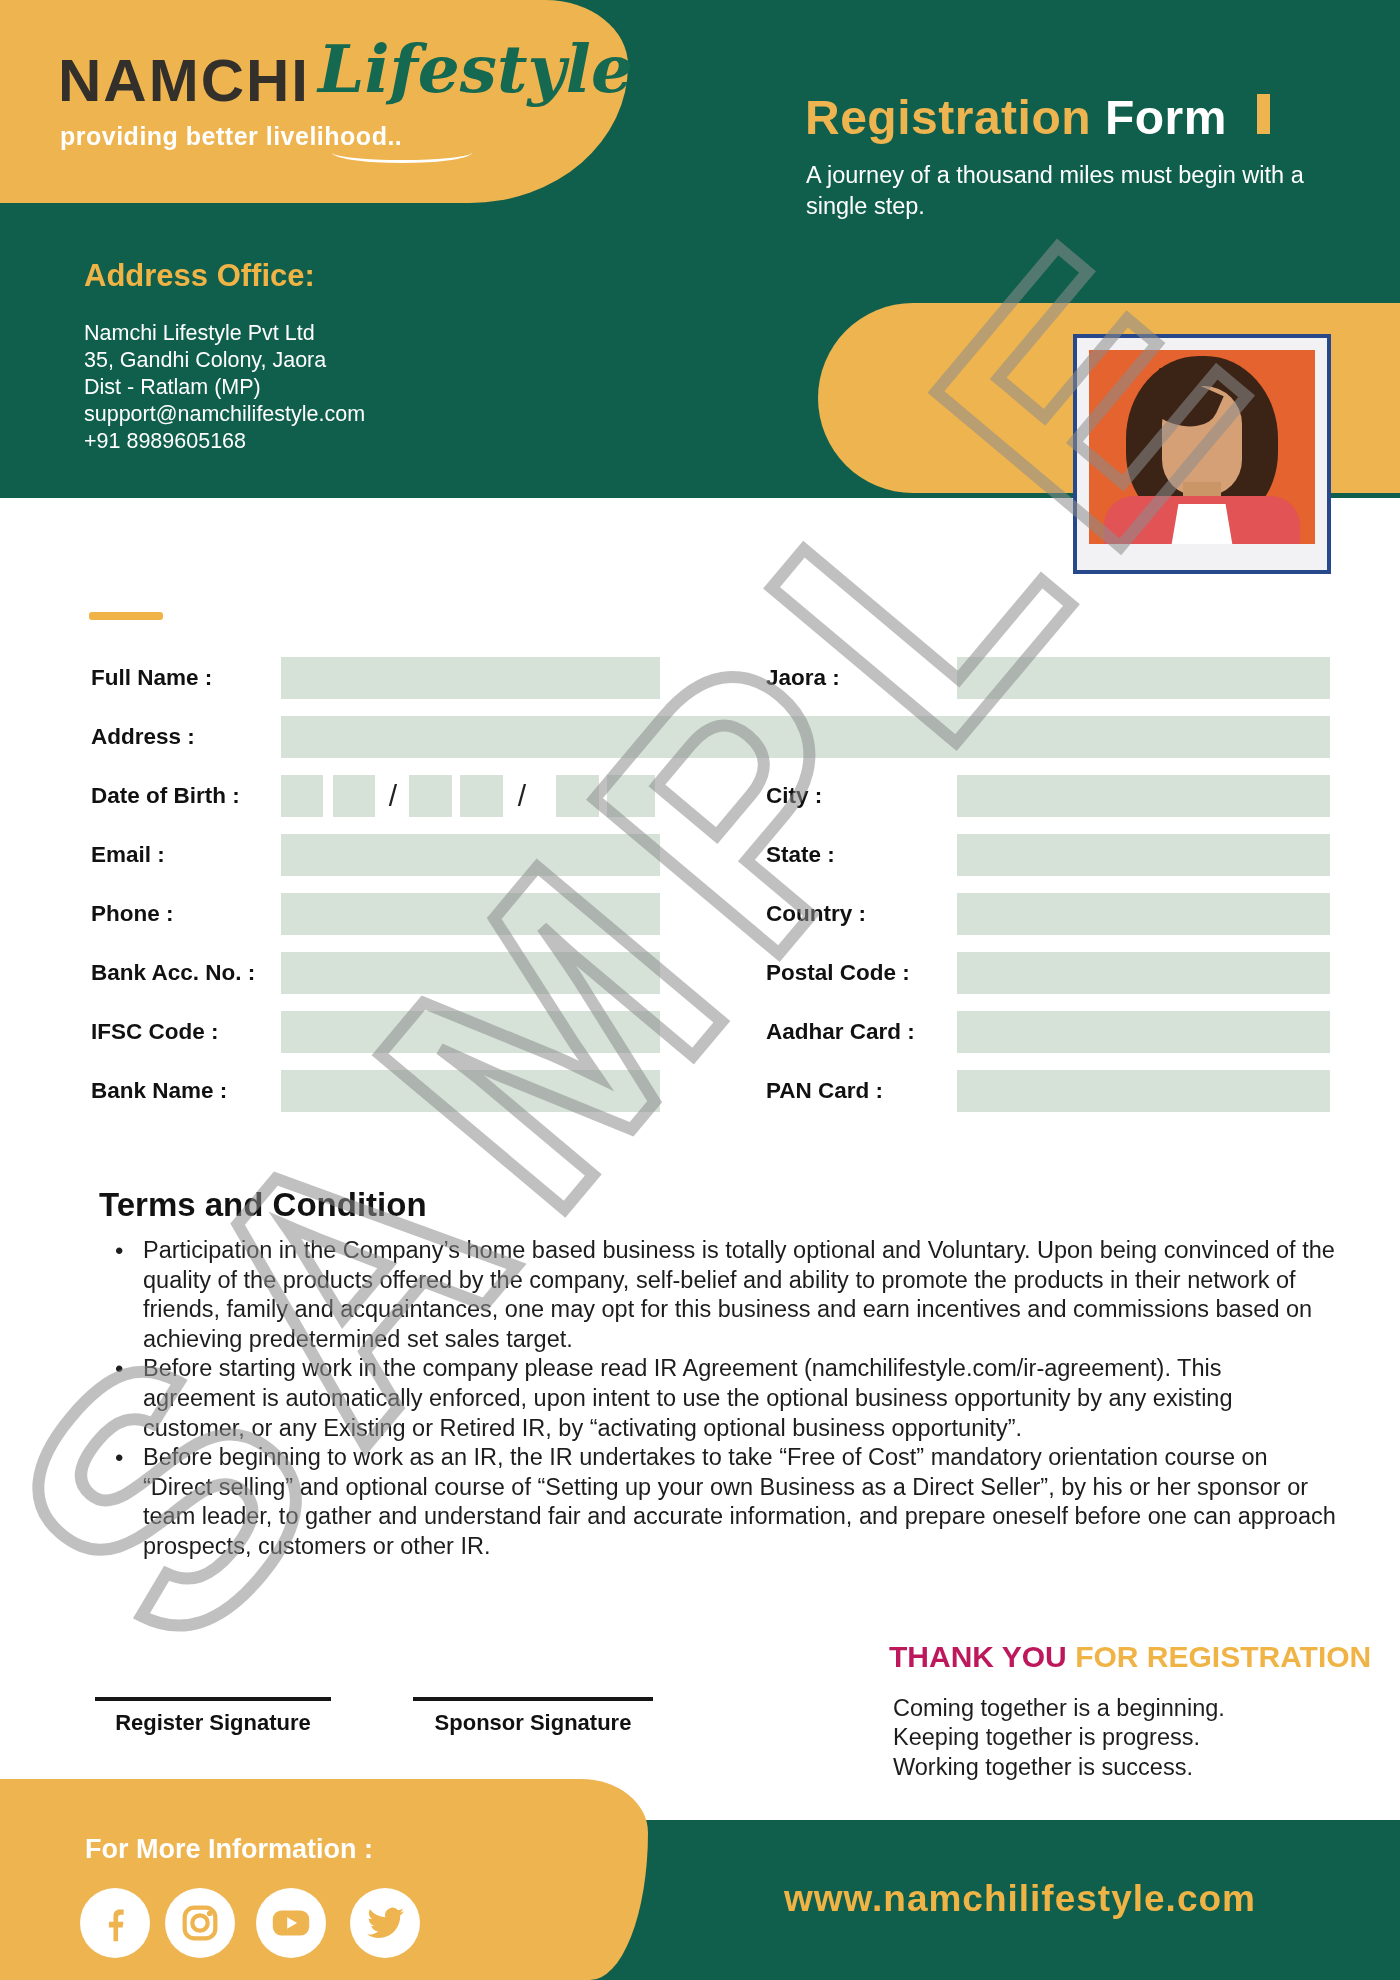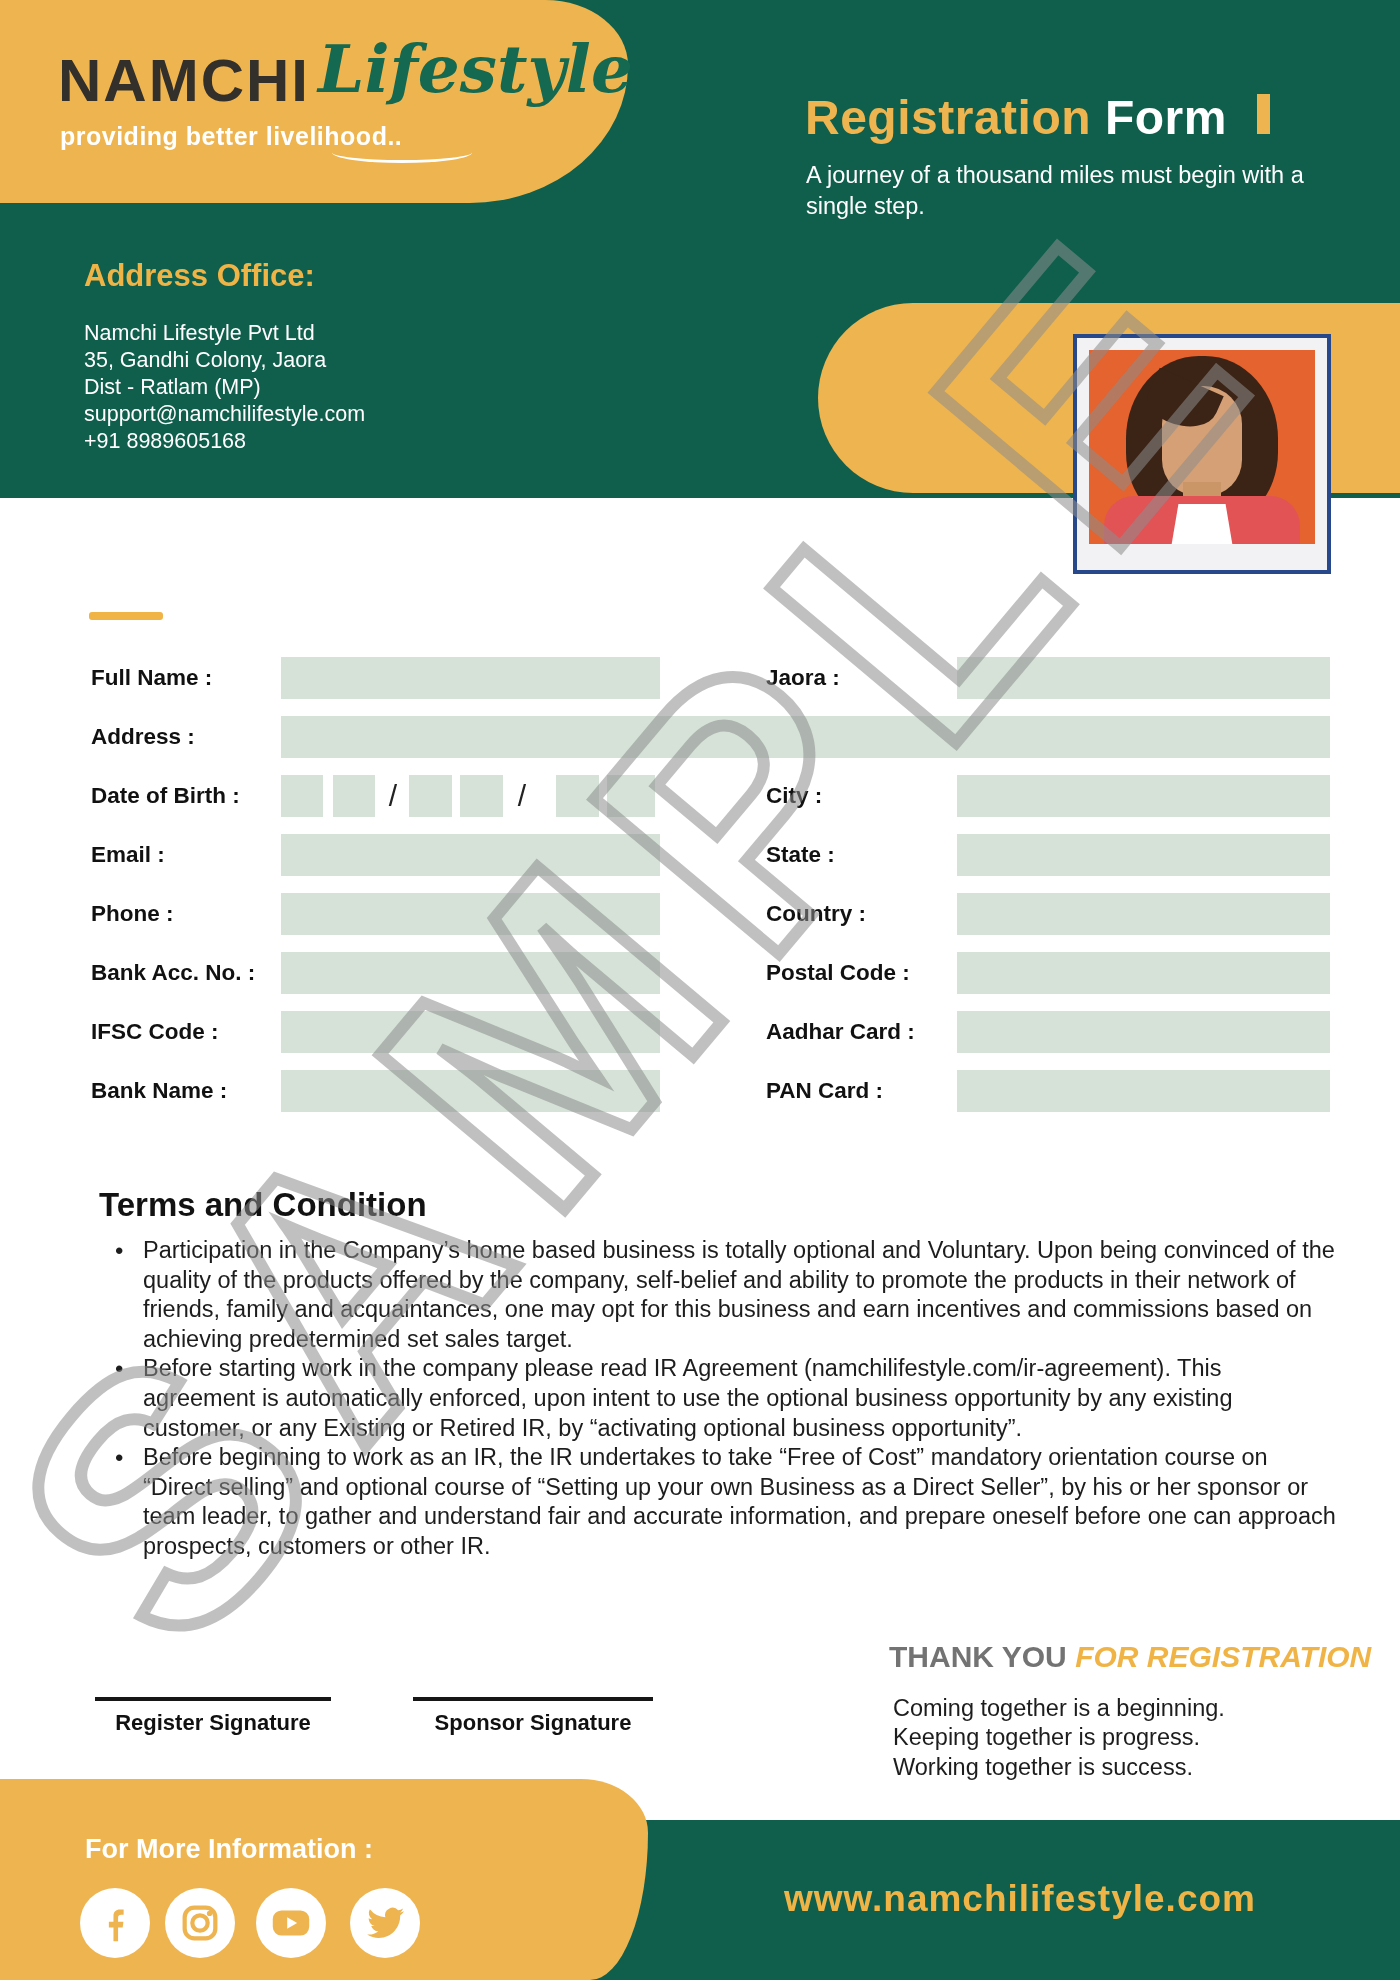--- a/index.html
+++ b/index.html
@@ -54,21 +54,21 @@
   .dob-slash{position:absolute;height:42px;line-height:42px;font-size:30px;color:#222;text-align:center;width:24px;}
 
   
   .terms-heading{left:91px;top:1186px;font-size:33px;font-weight:800;color:#121212;margin-left:8px;}
   .terms-list{left:109px;top:1236px;width:1228px;}
   .terms-list .ti{position:relative;padding-left:34px;font-size:23.5px;line-height:29.6px;color:#1d1d1d;}
   .terms-list .ti::before{content:"•";position:absolute;left:6px;top:0px;font-size:24px;}
 
   
   .thank{left:889px;top:1640px;font-size:30px;font-weight:800;white-space:nowrap;}
-  .thank .b{color:#737373;} .thank .y{color:#f0b446;font-style:italic;}
+  .thank .b{color:#be185d;} .thank .y{color:#f0b446;}
   .quote{left:893px;top:1694px;font-size:23.5px;line-height:29.4px;color:#1d1d1d;}
   .sig-line{top:1697px;height:4px;background:#161616;}
   .sig-label{top:1710px;text-align:center;font-size:22px;font-weight:700;color:#111;}
 
   
   .footer-green{left:0;top:1820px;width:1400px;height:160px;background:#0f5f4c;}
   .footer-yellow{left:0;top:1779px;width:648px;height:201px;background:#eeb44f;
     border-radius:0 150px 0 0 / 0 120px 0 0;border-bottom-right-radius:130px 330px;z-index:3;}
   .fmi{left:85px;top:1834px;font-size:27px;font-weight:800;color:#ffffff;z-index:4;}
   .soc{width:70px;height:70px;border-radius:50%;background:#ffffff;z-index:4;

